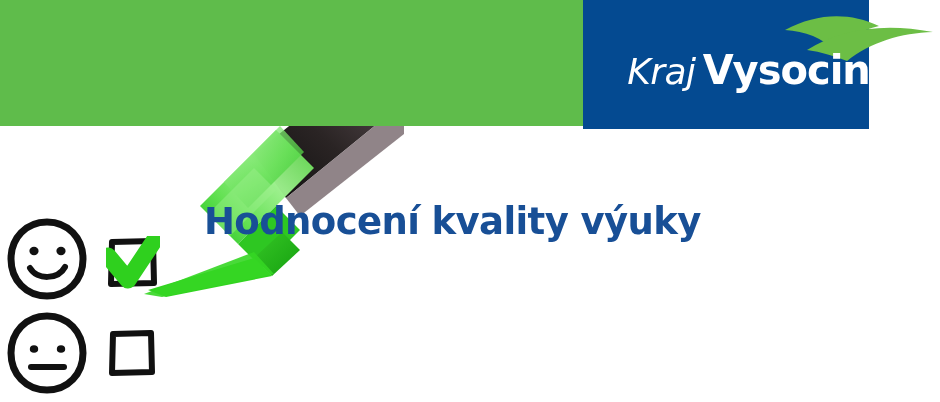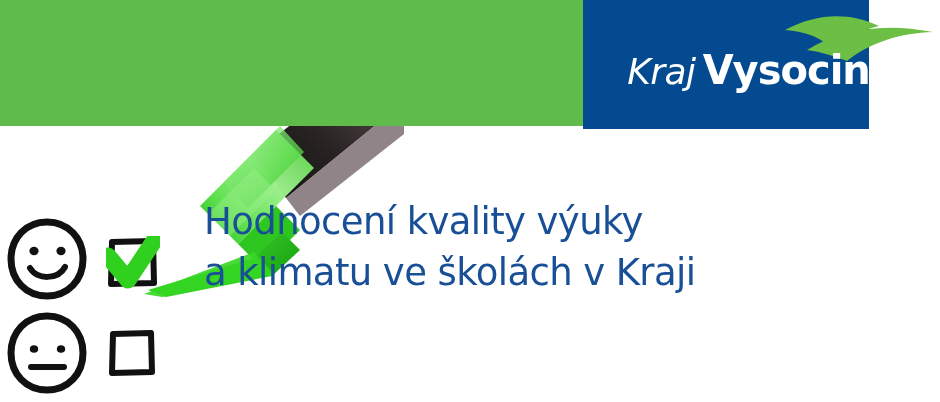--- a/index.html
+++ b/index.html
@@ -107,21 +107,21 @@
   #title-block {
     position: absolute;
     left: 204px;
     top: 196px;
     width: 720px;
     z-index: 7;
   }
   .title-line {
     color: #184F96;
     font-family: "DejaVu Sans", sans-serif;
-    font-weight: normal;
+    font-weight: bold;
     font-size: 37px;
     line-height: 51px;
     letter-spacing: -0.6px;
     white-space: nowrap;
   }
 </style>
 </head>
 <body>
 
 <div id="banner">
@@ -208,16 +208,15 @@
         </svg>
       </div>
       <div id="logo-wordmark">
         <span id="logo-word-kraj" style="margin-right: 7px;">Kraj</span><span id="logo-word-vysocina">Vysocina</span>
       </div>
     </div>
   </div>
 
   <div id="title-block">
     <div class="title-line">Hodnocení kvality výuky</div>
-    <div class="title-line">a klimatu ve školách v Kraji</div>
   </div>
 
 </div>
 
 </body></html>

